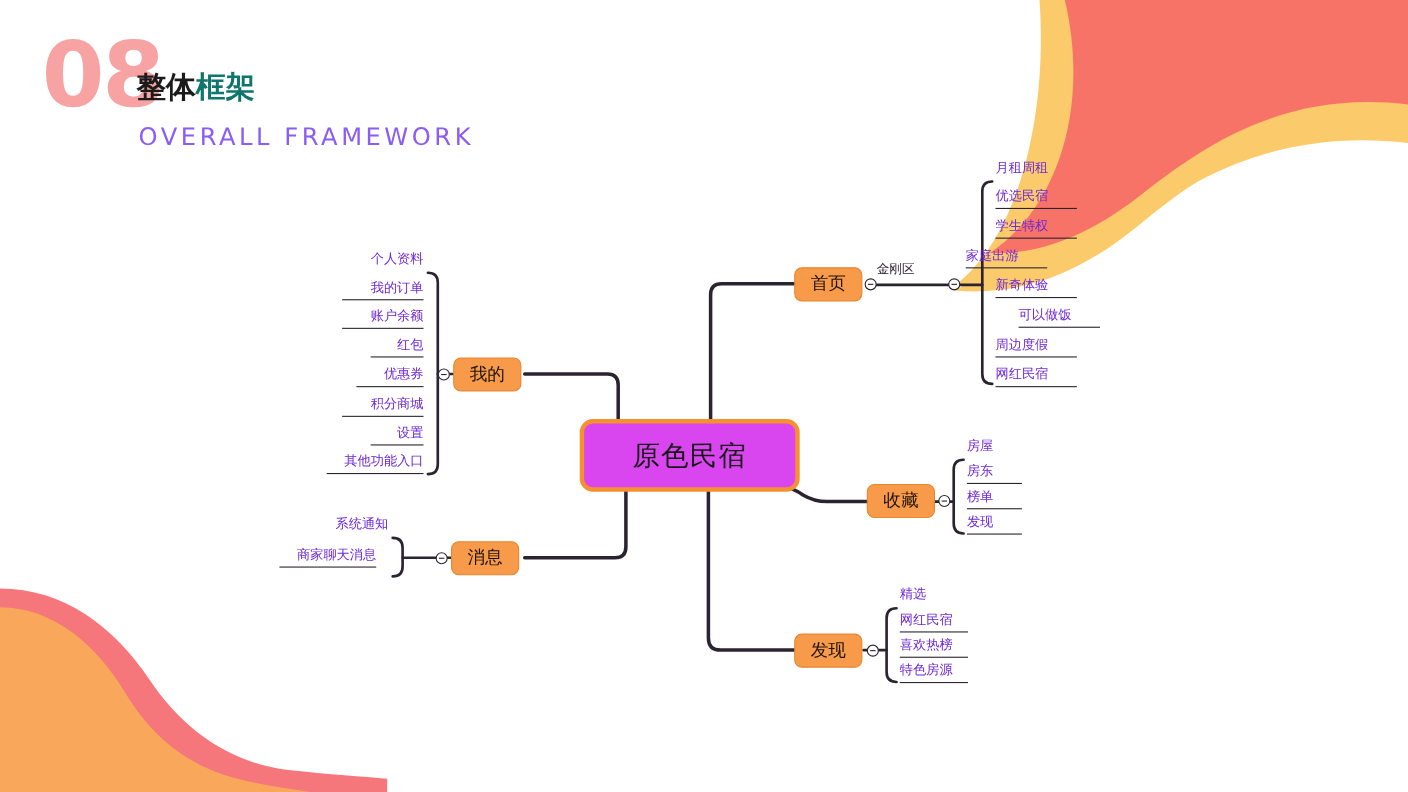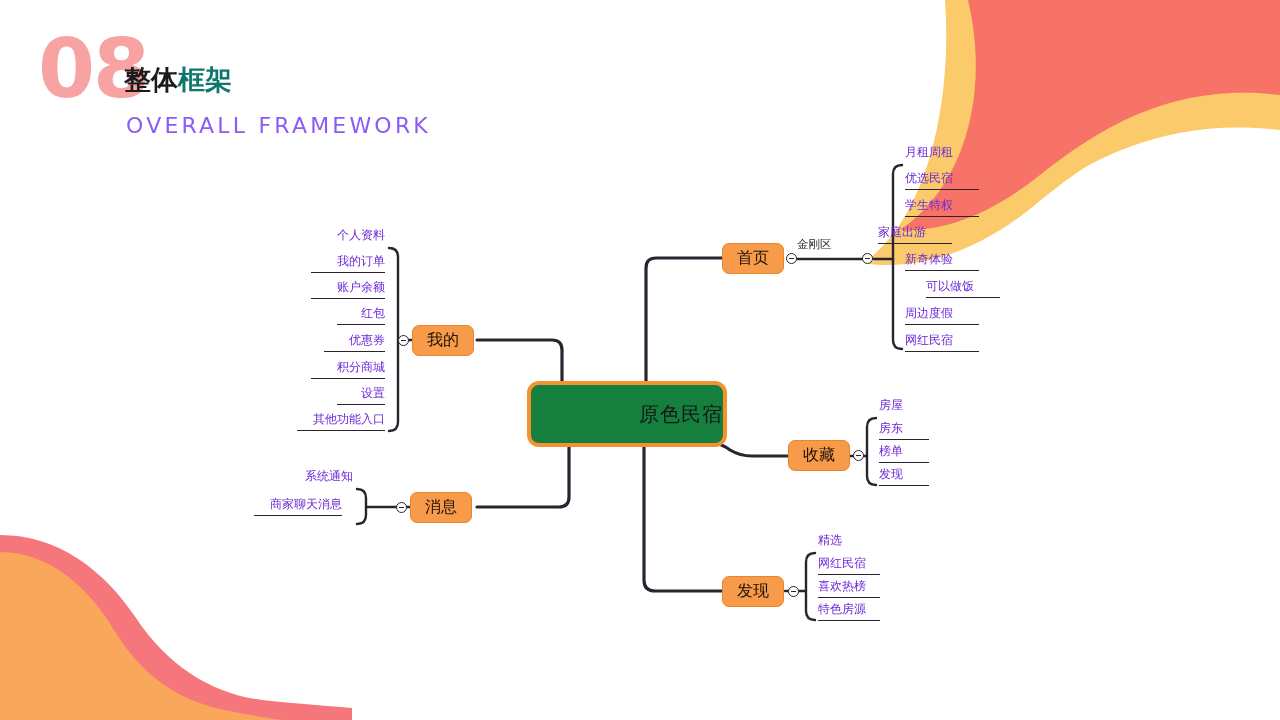--- a/index.html
+++ b/index.html
@@ -74,27 +74,26 @@
   .node {
     position: absolute;
     box-sizing: border-box;
     display: flex;
     align-items: center;
     justify-content: center;
     white-space: nowrap;
   }
 
   .root-node {
-    background: #15803d;
+    background: #d946ef;
     border: 4px solid #F5922F;
     border-radius: 12px;
-    font-size: 20px;
+    font-size: 25px;
     color: #161616;
     letter-spacing: 1px;
-    justify-content: flex-end;
   }
 
   .branch-node {
     background: #F79A4A;
     border: 1px solid #E8852F;
     border-radius: 7px;
     font-size: 16px;
     color: #1d1208;
   }
 

